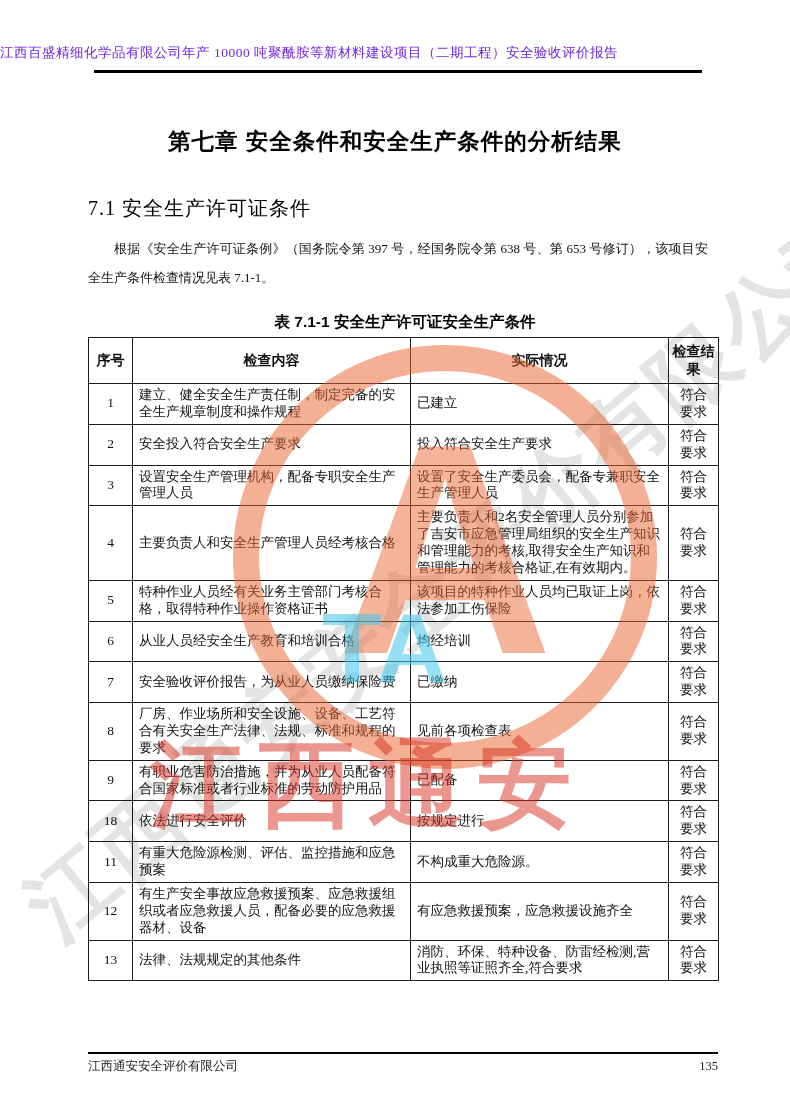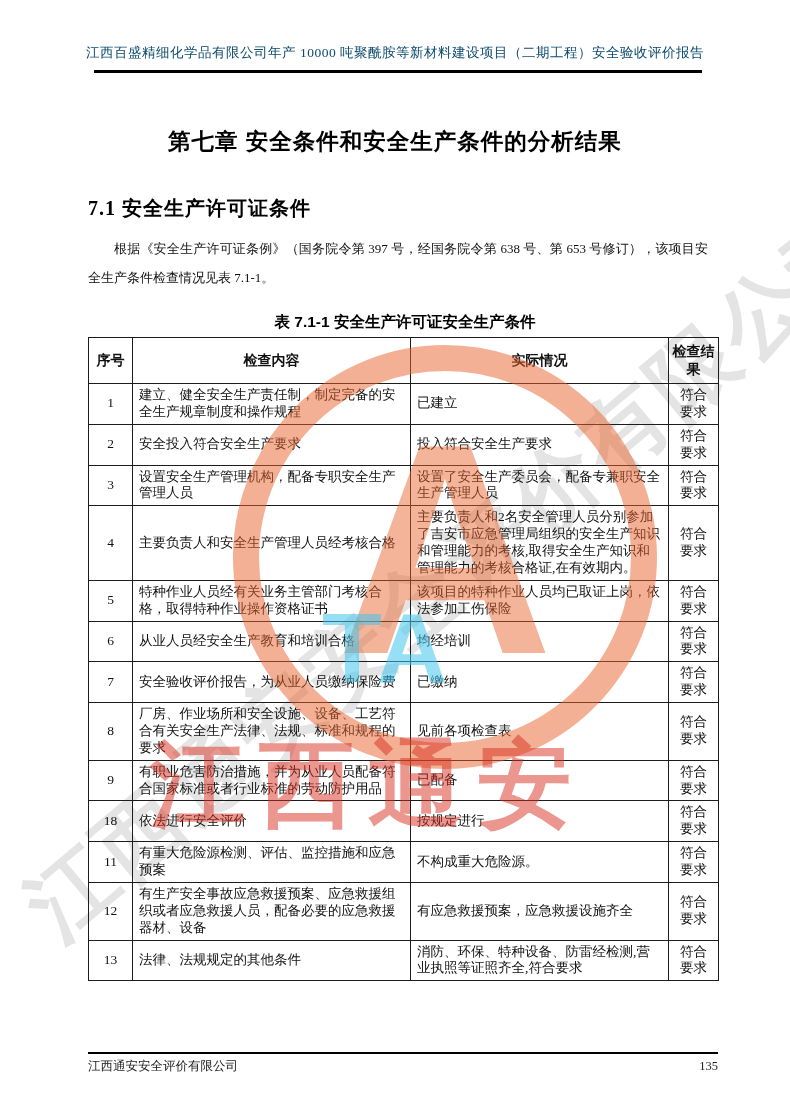--- a/index.html
+++ b/index.html
@@ -3,35 +3,35 @@
 <meta charset="utf-8">
 <style>
   html,body{margin:0;padding:0;background:#888;}
   .page{
     position:relative;width:790px;height:1119px;background:#fff;
     margin:0 auto;overflow:hidden;
     font-family:"Liberation Serif","DejaVu Serif",serif;color:#1a1a1a;
   }
   
   .doc-header{
-    position:absolute;top:44px;left:0;right:0;text-align:center;
-    font-size:13.5px;letter-spacing:.5px;color:#0c4a6e;
+    position:absolute;top:44px;left:0;right:0;text-align:left;
+    font-size:13.5px;letter-spacing:.5px;color:#6d28d9;
   }
   .doc-header-rule{
     position:absolute;top:70px;left:94px;width:608px;height:2.5px;background:#000;
   }
   
   .chapter-title{
     position:absolute;top:126px;left:0;right:0;text-align:center;
     font-family:"Liberation Sans","DejaVu Sans",sans-serif;
     font-weight:bold;font-size:22.5px;color:#000;letter-spacing:1px;
   }
   .section-heading{
     position:absolute;top:195px;left:88px;
-    font-weight:bold;font-size:20px;color:#000;letter-spacing:1px;
+    font-weight:normal;font-size:20px;color:#000;letter-spacing:1px;
   }
   .body-paragraph{
     position:absolute;top:234px;left:88px;width:620px;
     font-size:13px;line-height:2.25;text-indent:2em;text-align:justify;color:#111;
   }
   .table-caption{
     position:absolute;top:312px;left:0;right:0;text-align:center;
     font-family:"Liberation Sans","DejaVu Sans",sans-serif;
     font-weight:bold;font-size:15.5px;color:#000;margin-left:20px;
   }

